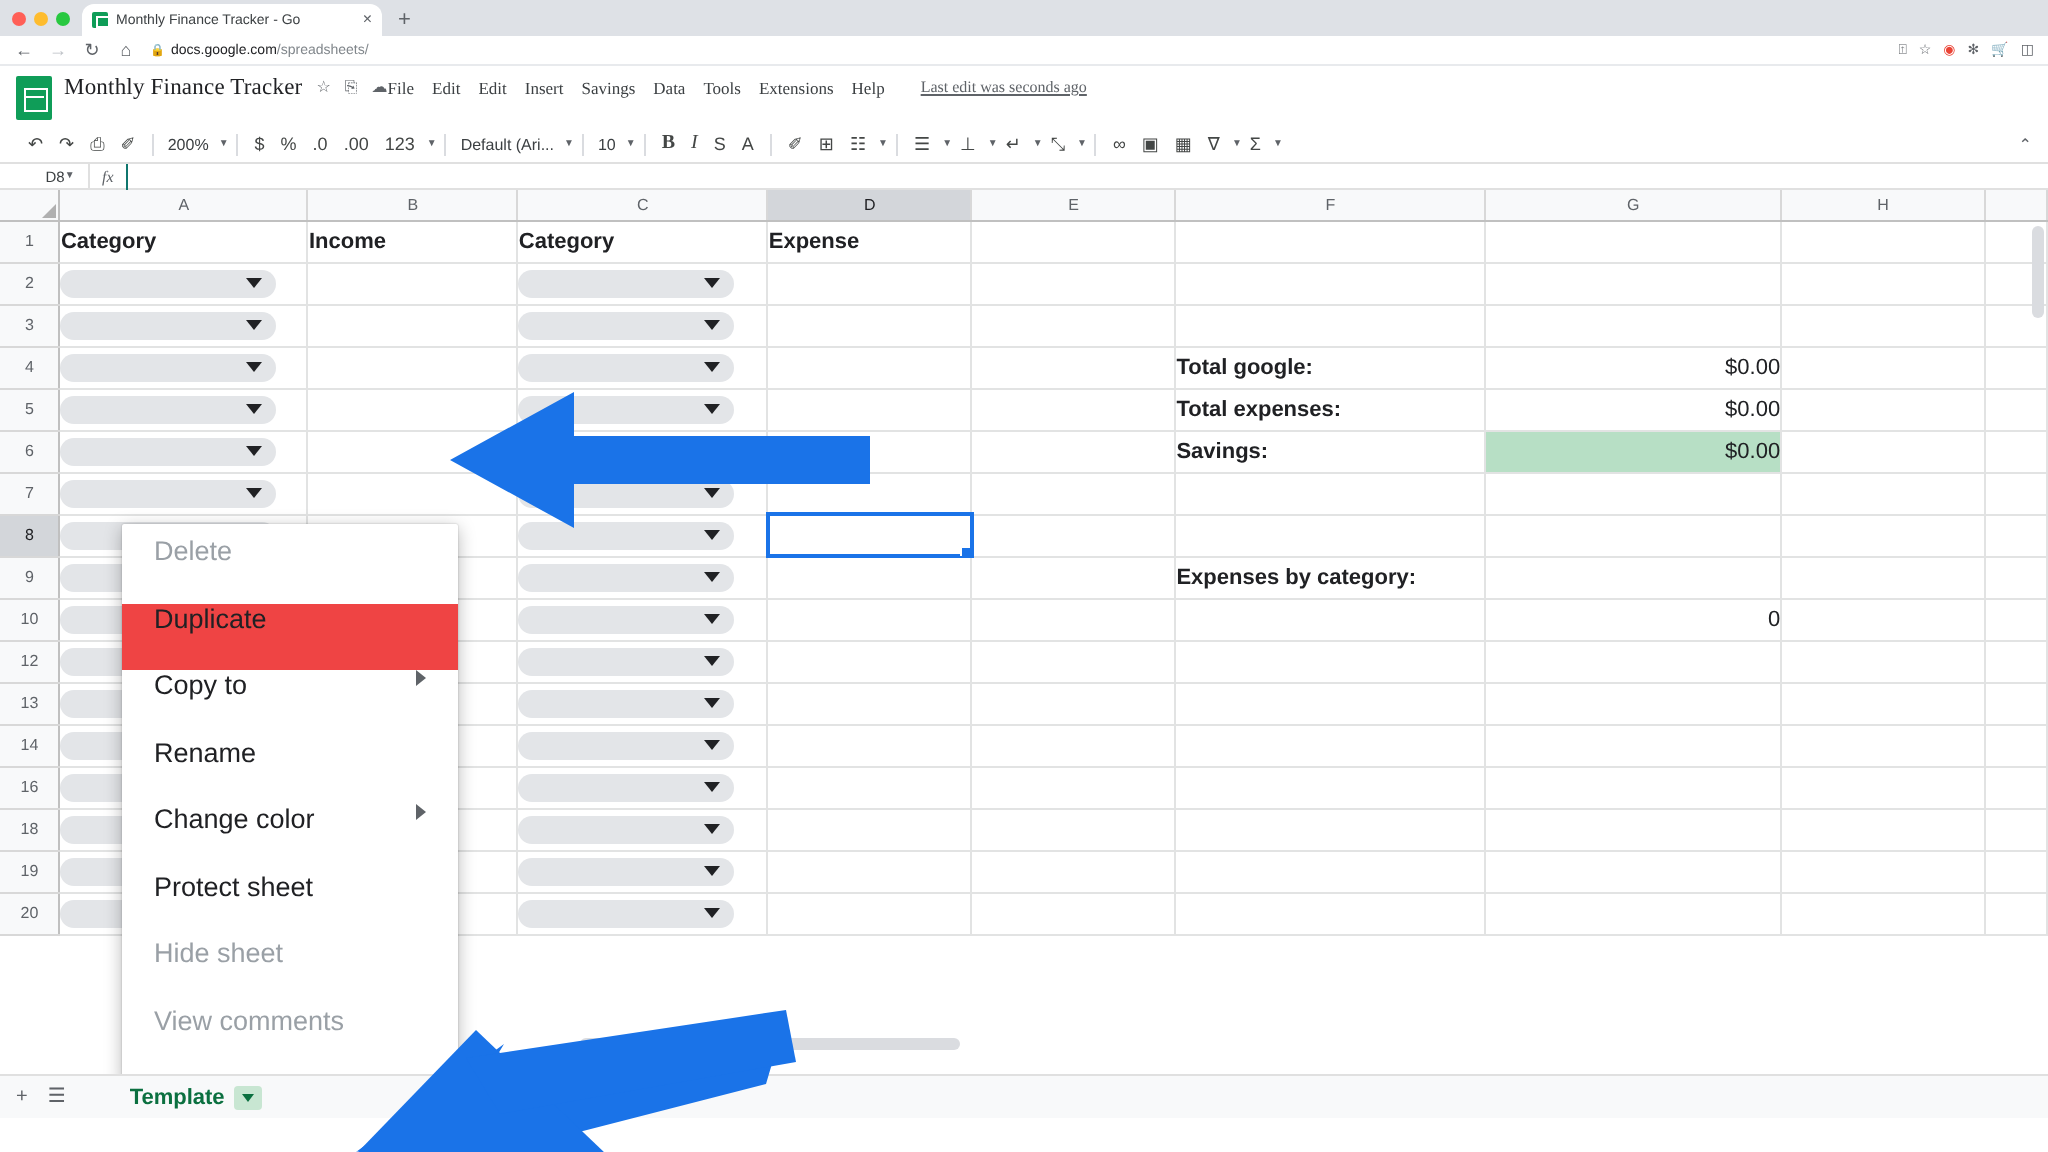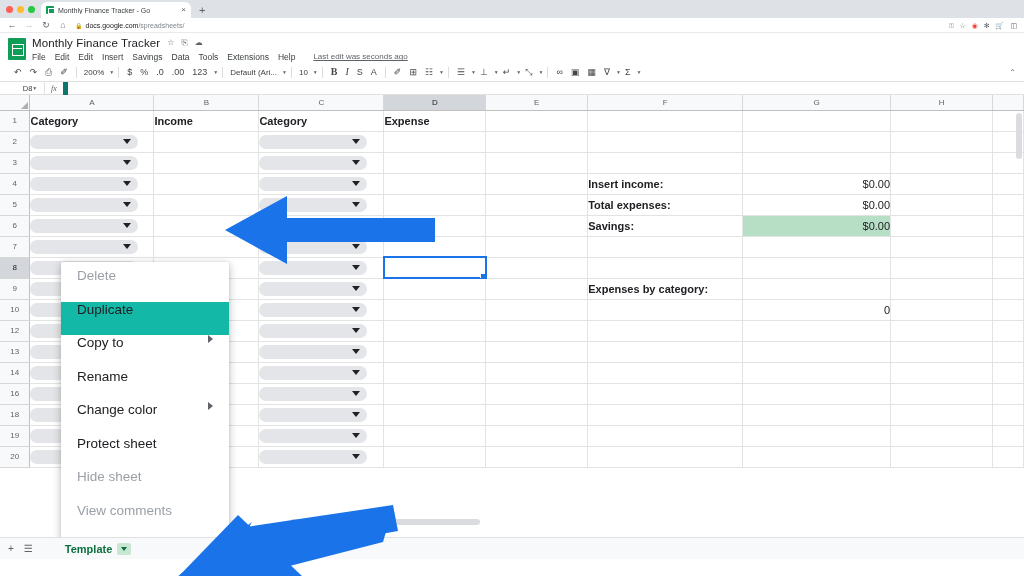--- a/index.html
+++ b/index.html
@@ -94,21 +94,21 @@
     position: relative;
   }
   .sheets-logo-shape::after {
     content: ""; position: absolute; left: 4px; top: 6px;
     width: 10px; height: 10px; border: 1px solid #fff;
   }
   .sheets-logo-shape::before {
     content: ""; position: absolute; left: 4px; top: 9.5px;
     width: 10px; height: 1px; background: #fff; z-index: 2;
   }
-  .hdr-col { display: flex; flex-direction: column; justify-content: flex-start; }
+  .hdr-col { display: flex; flex-direction: row; justify-content: flex-start; font-family: Liberation Serif, serif; }
   .doc-title-row { display: flex; align-items: center; gap: 7px; height: 15px; }
   .doc-title { font-size: 11.5px; color: #202124; letter-spacing: 0.1px; }
   .title-ico { font-size: 8px; color: #5f6368; line-height: 1; }
   .menu-row { display: flex; align-items: center; gap: 9px; height: 13px; margin-top: 1px; }
   .menu-item { font-size: 8.5px; color: #3c4043; cursor: default; }
   .last-edit { font-size: 8px; color: #5f6368; margin-left: 9px; text-decoration: underline; }
 
   
   .sheets-toolbar {
     height: 19px;
@@ -140,21 +140,21 @@
     height: 13px; background: #fff; display: flex; align-items: center;
     border-bottom: 1px solid #e0e0e0; font-size: 7.5px; color: #3c4043;
   }
   .name-box {
     width: 44px; padding-left: 20px; display: flex; align-items: center;
     justify-content: center; padding-right: 4px;
   }
   .name-box-val { font-size: 7.5px; }
   .name-box-caret { font-size: 5px; color: #5f6368; }
   .fx-label { font-style: italic; font-family: "Liberation Serif", serif; color: #5f6368;
-    padding: 0 6px; border-left: 1px solid #e0e0e0; border-right: 5px solid #0f766e;
+    padding: 0 6px; border-left: 1px solid #e0e0e0; border-right: 1px solid #0f766e;
     height: 13px; line-height: 13px; font-size: 8px; }
   .formula-input { flex: 1; padding-left: 6px; }
 
   
   .grid-wrap { position: relative; width: 1024px; height: 442px; overflow: hidden; background: #fff; }
   table.grid { border-collapse: collapse; table-layout: fixed; }
   table.grid td, table.grid th { padding: 0; margin: 0; }
 
   .corner-cell {
     width: 30px; height: 15px; background: #f8f9fa;
@@ -239,21 +239,21 @@
     position: absolute; left: 61px; top: 167px; width: 168px;
     background: #fff; border-radius: 1px;
     box-shadow: 0 2px 9px rgba(0,0,0,0.28), 0 0 1px rgba(0,0,0,0.25);
     padding: 6px 0; z-index: 40;
   }
   .ctx-item {
     height: 33.5px; display: flex; justify-content: space-between;
     padding: 0 16px; font-size: 13.5px; color: #202124;
   }
   .ctx-item.disabled { color: #9aa0a6; }
-  .ctx-item.hl { background: #14b8a6; }
+  .ctx-item.hl { background: #ef4444; }
   .ctx-sub {
     width: 0; height: 0; border-top: 4px solid transparent;
     border-bottom: 4px solid transparent; border-left: 5px solid #5f6368;
   }
 
   
   .arrow-svg { position: absolute; z-index: 60; pointer-events: none; }
 </style>
 </head>
 <body>
@@ -458,21 +458,21 @@
             </div>
           </td>
         <td class="cell"></td>
         <td class="cell">
             <div class="chip">
               <span class="chip-caret"></span>
             </div>
           </td>
         <td class="cell"></td>
         <td class="cell"></td>
-        <td class="cell bold">Insert income:</td>
+        <td class="cell bold">Total google:</td>
         <td class="cell right">$0.00</td>
         <td class="cell"></td>
         <td class="cell"></td>
       </tr>
 
       <tr>
         <td class="rowhead">5</td>
         <td class="cell">
             <div class="chip">
               <span class="chip-caret"></span>

